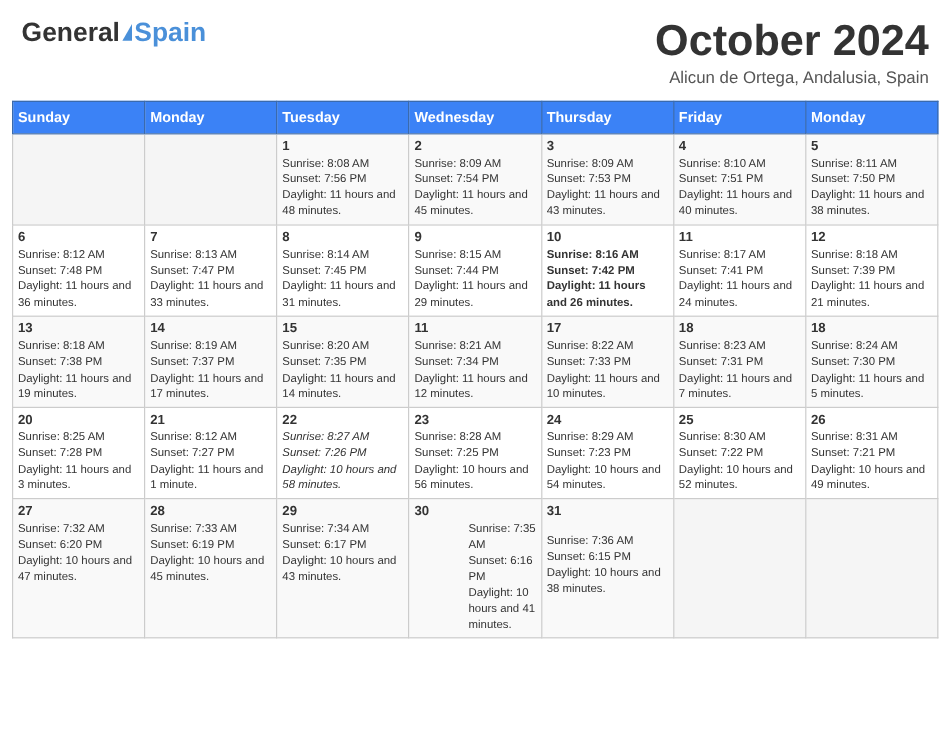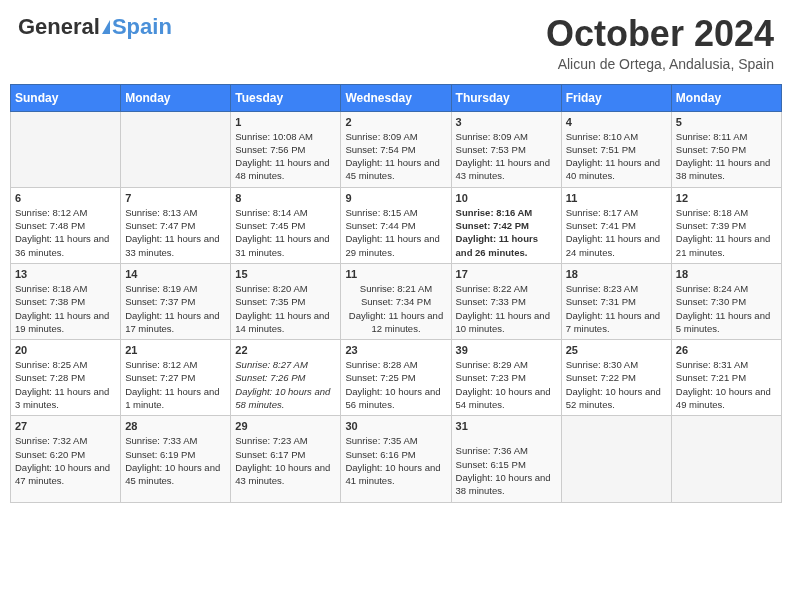--- a/index.html
+++ b/index.html
@@ -123,21 +123,21 @@
         <th>Friday</th>
         <th>Monday</th>
       </tr>
   </thead>
   <tbody id="calendar-body">
   <tr>
         <td class="empty-cell"></td>
         <td class="empty-cell"></td>
         <td>
           <span class="day-number">1</span>
-          <div class="day-detail" style="white-space: pre-line;">Sunrise: 10:08 AM
+          <div class="day-detail" style="white-space: pre-line;">Sunrise: 8:08 AM
 Sunset: 7:56 PM
 Daylight: 11 hours and 48 minutes.</div>
         </td>
         <td>
           <span class="day-number">2</span>
           <div class="day-detail" style="white-space: pre-line;">Sunrise: 8:09 AM
 Sunset: 7:54 PM
 Daylight: 11 hours and 45 minutes.</div>
         </td>
         <td>
@@ -217,21 +217,21 @@
 Daylight: 11 hours and 17 minutes.</div>
         </td>
         <td>
           <span class="day-number">15</span>
           <div class="day-detail" style="white-space: pre-line;">Sunrise: 8:20 AM
 Sunset: 7:35 PM
 Daylight: 11 hours and 14 minutes.</div>
         </td>
         <td>
           <span class="day-number">11</span>
-          <div class="day-detail" style="white-space: pre-line; text-align: center;">Sunrise: 8:21 AM
+          <div class="day-detail" style="white-space: pre-line;">Sunrise: 8:21 AM
 Sunset: 7:34 PM
 Daylight: 11 hours and 12 minutes.</div>
         </td>
         <td>
           <span class="day-number">17</span>
           <div class="day-detail" style="white-space: pre-line;">Sunrise: 8:22 AM
 Sunset: 7:33 PM
 Daylight: 11 hours and 10 minutes.</div>
         </td>
         <td>
@@ -266,21 +266,21 @@
 Sunset: 7:26 PM
 Daylight: 10 hours and 58 minutes.</div>
         </td>
         <td>
           <span class="day-number">23</span>
           <div class="day-detail" style="white-space: pre-line;">Sunrise: 8:28 AM
 Sunset: 7:25 PM
 Daylight: 10 hours and 56 minutes.</div>
         </td>
         <td>
-          <span class="day-number">39</span>
+          <span class="day-number">24</span>
           <div class="day-detail" style="white-space: pre-line;">Sunrise: 8:29 AM
 Sunset: 7:23 PM
 Daylight: 10 hours and 54 minutes.</div>
         </td>
         <td>
           <span class="day-number">25</span>
           <div class="day-detail" style="white-space: pre-line;">Sunrise: 8:30 AM
 Sunset: 7:22 PM
 Daylight: 10 hours and 52 minutes.</div>
         </td>
@@ -299,27 +299,27 @@
 Daylight: 10 hours and 47 minutes.</div>
         </td>
         <td>
           <span class="day-number">28</span>
           <div class="day-detail" style="white-space: pre-line;">Sunrise: 7:33 AM
 Sunset: 6:19 PM
 Daylight: 10 hours and 45 minutes.</div>
         </td>
         <td>
           <span class="day-number">29</span>
-          <div class="day-detail" style="white-space: pre-line;">Sunrise: 7:23 AM
+          <div class="day-detail" style="white-space: pre-line;">Sunrise: 7:34 AM
 Sunset: 6:17 PM
 Daylight: 10 hours and 43 minutes.</div>
         </td>
         <td>
           <span class="day-number">30</span>
-          <div class="day-detail" style="white-space: pre-line;">Sunrise: 7:35 AM
+          <div class="day-detail" style="white-space: pre-line; margin-left: 45px;">Sunrise: 7:35 AM
 Sunset: 6:16 PM
 Daylight: 10 hours and 41 minutes.</div>
         </td>
         <td>
           <span class="day-number">31</span>
           <div class="day-detail" style="white-space: pre-line; margin-top: 12px;">Sunrise: 7:36 AM
 Sunset: 6:15 PM
 Daylight: 10 hours and 38 minutes.</div>
         </td>
         <td class="empty-cell"></td>

